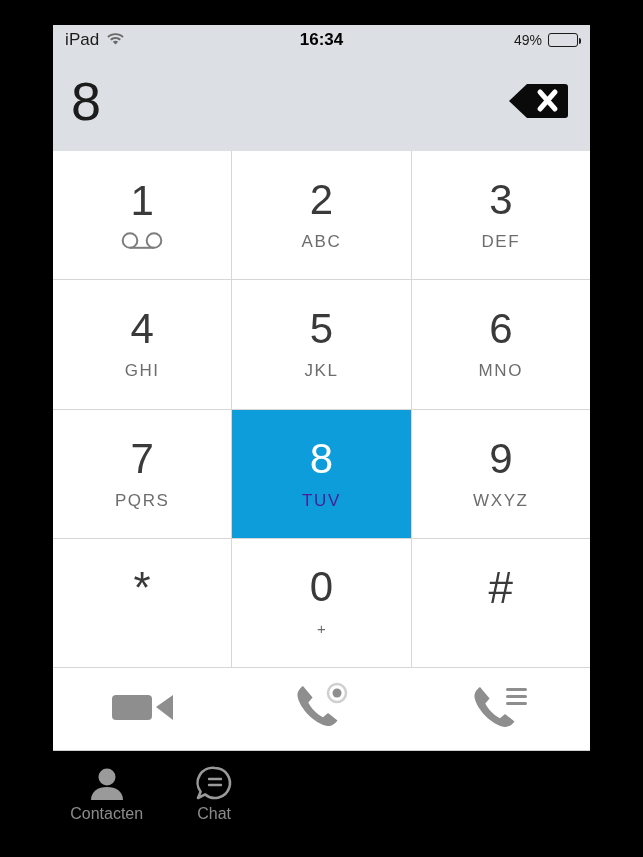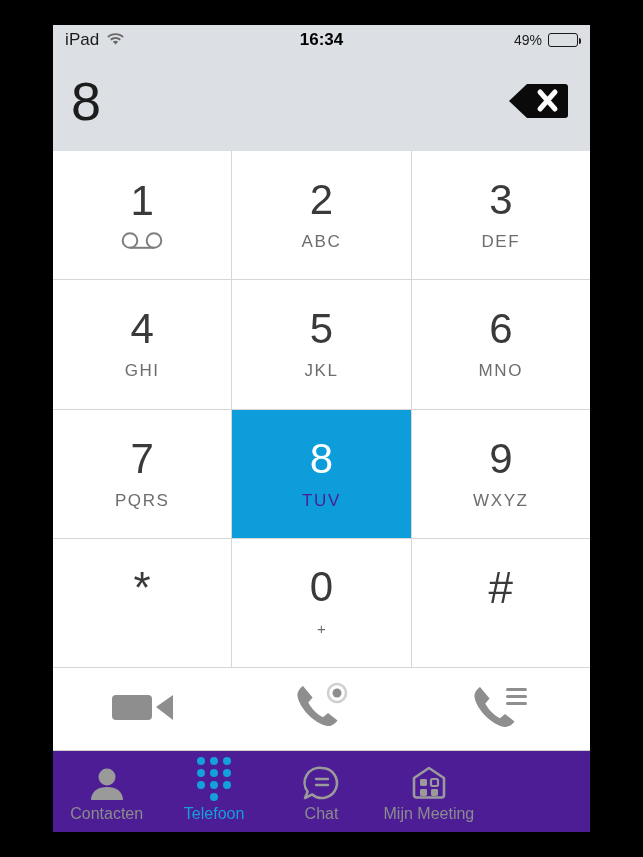--- a/index.html
+++ b/index.html
@@ -103,21 +103,21 @@
     background: #ffffff;
     border-top: 1px solid #d6d6d6;
     display: grid; grid-template-columns: repeat(3, 1fr);
     align-items: center; justify-items: center;
   }
   .action { display: flex; align-items: center; justify-content: center; }
 
   
   .tabbar {
     flex: 0 0 82px;
-    background: #4c1d95;
+    background: #000000;
     border-top: 1px solid #cfcfcf;
     display: grid; grid-template-columns: repeat(5, 1fr);
   }
   .tab {
     display: flex; flex-direction: column;
     align-items: center; justify-content: center;
     gap: 4px; padding-top: 4px;
   }
   .tab .tab-icon { height: 36px; display: flex; align-items: flex-end; justify-content: center; }
   .tab .tab-label { font-size: 16px; color: #8c8c8c; white-space: nowrap; }
@@ -273,58 +273,29 @@
     <div class="tab">
       <span class="tab-icon">
         <svg width="40" height="34" viewBox="0 0 40 34">
           <circle cx="20" cy="10" r="8.5" fill="#9a9a9a"></circle>
           <path d="M4 33c0-8.5 7-13 16-13s16 4.5 16 13z" fill="#9a9a9a"></path>
         </svg>
       </span>
       <span class="tab-label">Contacten</span>
     </div>
 
-    <div class="tab active">
-      <span class="tab-icon">
-        <span class="dots">
-          <i></i>
-            <i></i>
-            <i></i>
-          <i></i>
-            <i></i>
-            <i></i>
-          <i></i>
-            <i></i>
-            <i></i>
-          <i class="last"></i>
-        </span>
-      </span>
-      <span class="tab-label">Telefoon</span>
-    </div>
 
     <div class="tab">
       <span class="tab-icon">
         <svg width="40" height="36" viewBox="0 0 40 36">
           <path d="M21 3a15 15 0 1 1-9.8 26.4L4 33l2.6-6.2A15 15 0 0 1 21 3z" fill="none" stroke="#9a9a9a" stroke-width="2.6" stroke-linejoin="round"></path>
           <line x1="15" y1="14" x2="27" y2="14" stroke="#9a9a9a" stroke-width="2.4" stroke-linecap="round"></line>
           <line x1="15" y1="20" x2="27" y2="20" stroke="#9a9a9a" stroke-width="2.4" stroke-linecap="round"></line>
         </svg>
       </span>
       <span class="tab-label">Chat</span>
     </div>
 
 
-    <div class="tab">
-      <span class="tab-icon">
-        <svg width="40" height="36" viewBox="0 0 40 36">
-          <path d="M20 3 L35 13 L35 30 A2.5 2.5 0 0 1 32.5 32.5 L7.5 32.5 A2.5 2.5 0 0 1 5 30 L5 13 Z" fill="none" stroke="#9a9a9a" stroke-width="2.6" stroke-linejoin="round"></path>
-          <rect x="11" y="14" width="7" height="7" rx="1.4" fill="#9a9a9a"></rect>
-          <rect x="22" y="14" width="7" height="7" rx="1.4" fill="none" stroke="#9a9a9a" stroke-width="2.2"></rect>
-          <rect x="11" y="24" width="7" height="7" rx="1.4" fill="#9a9a9a"></rect>
-          <rect x="22" y="24" width="7" height="7" rx="1.4" fill="#9a9a9a"></rect>
-        </svg>
-      </span>
-      <span class="tab-label">Mijn Meeting</span>
-    </div>
 
   </div>
 
 </div>
 
 </body></html>

